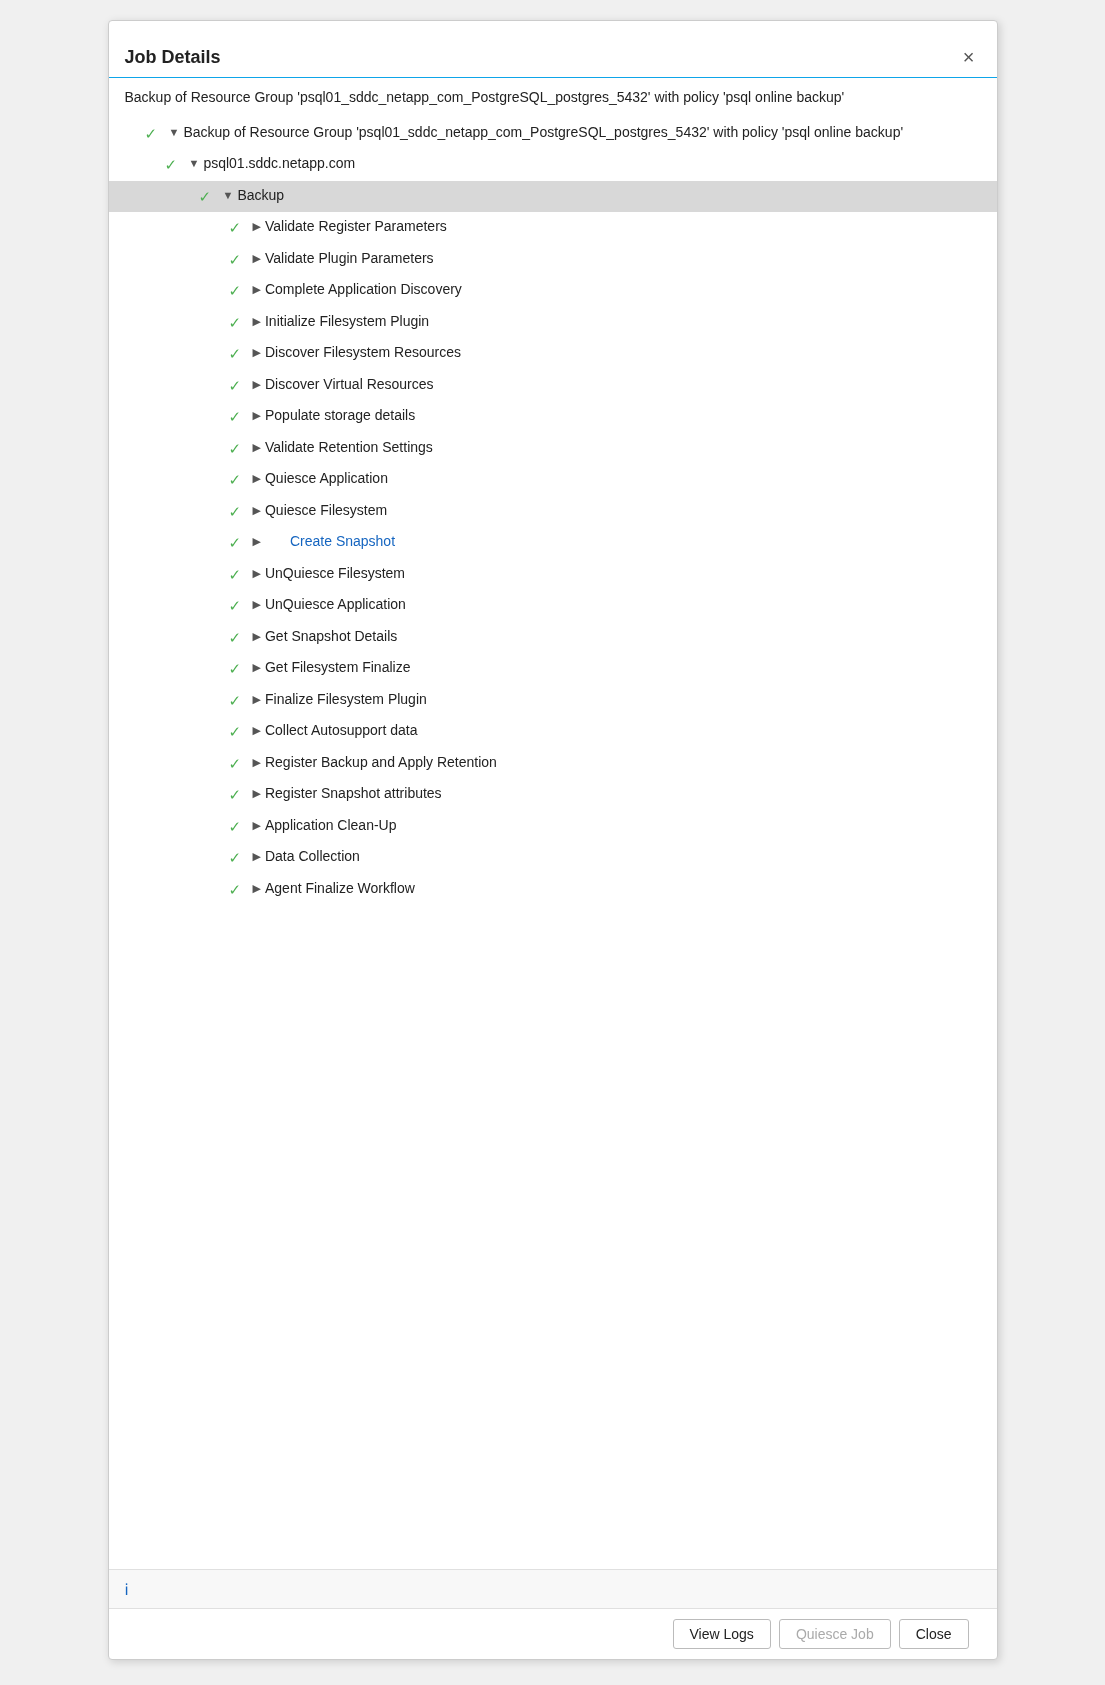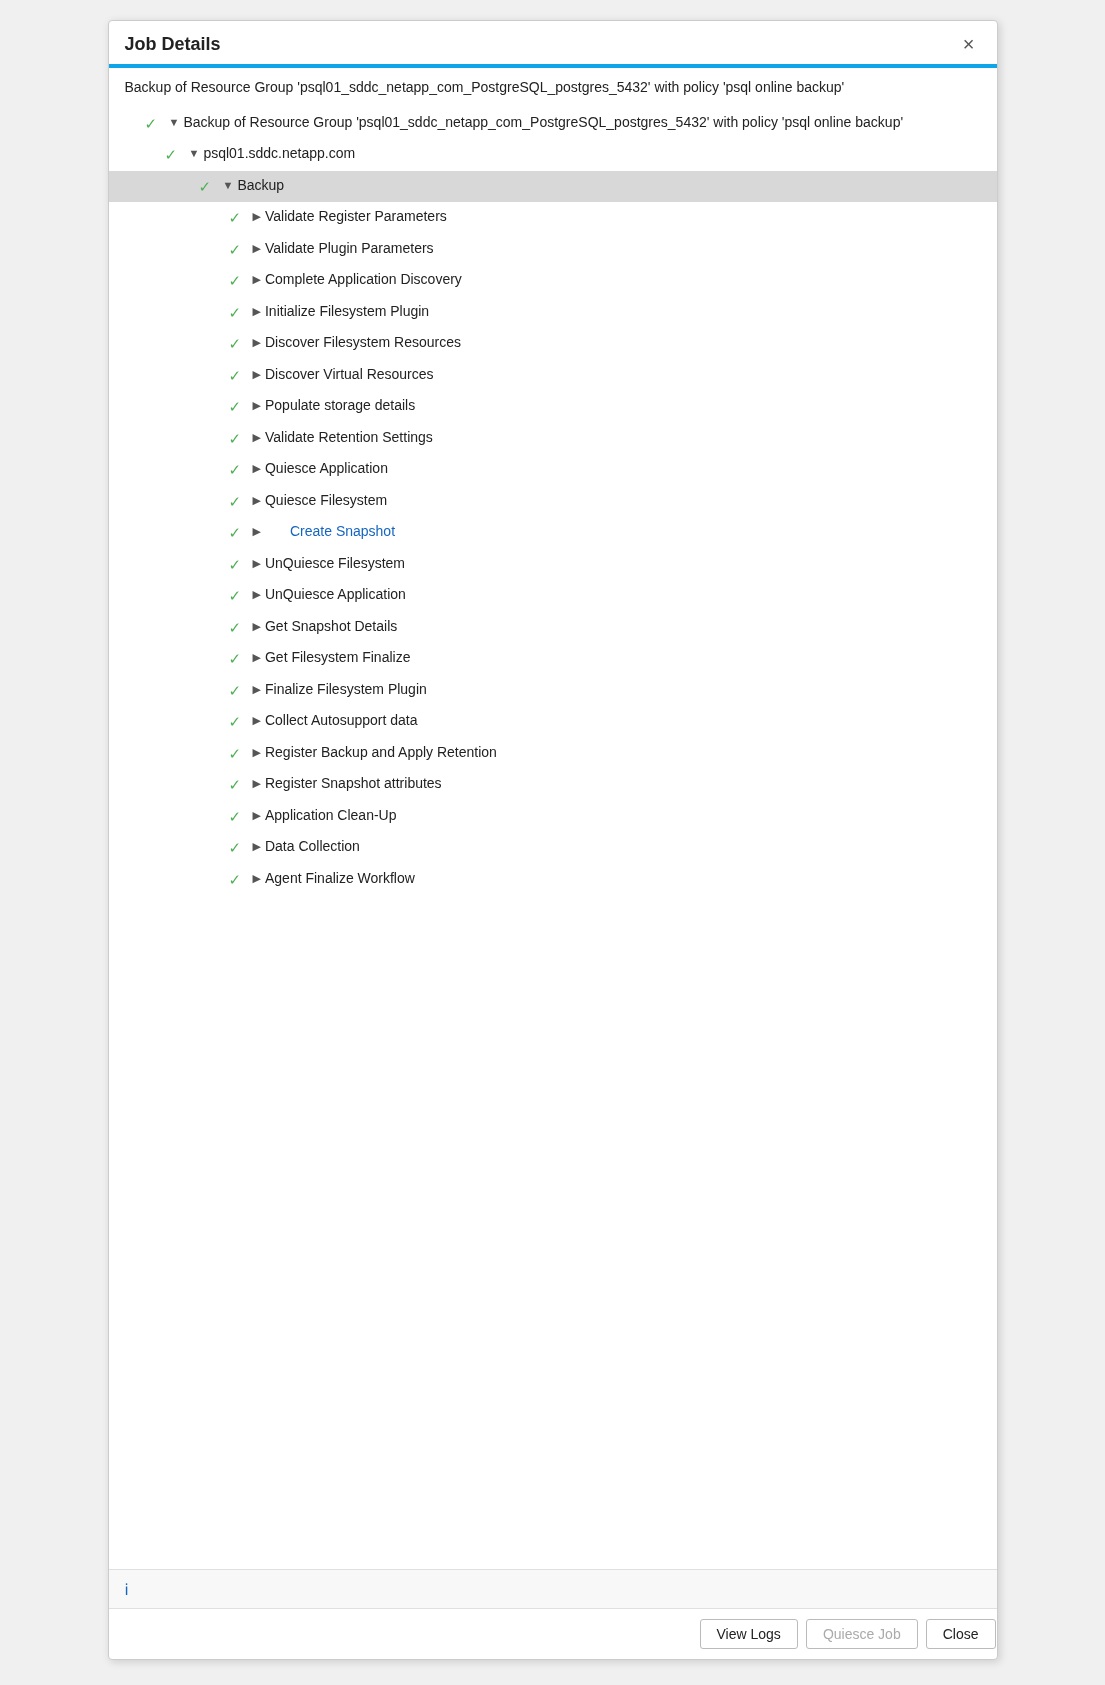--- a/index.html
+++ b/index.html
@@ -21,22 +21,22 @@
       min-height: 1640px;
       display: flex;
       flex-direction: column;
       box-shadow: 2px 2px 8px rgba(0,0,0,0.15);
       position: relative;
     }
     .dialog-header {
       display: flex;
       align-items: center;
       justify-content: space-between;
-      padding: 11px 16px 8px 16px;
-      border-bottom: 4px solid #0ea5e9;
+      padding: 24px 16px 8px 16px;
+      border-bottom: 1px solid #0ea5e9;
     }
     .dialog-title {
       font-size: 18px;
       font-weight: bold;
       color: #222;
     }
     .close-btn {
       cursor: pointer;
       font-size: 20px;
       color: #555;
@@ -100,21 +100,21 @@
       gap: 6px;
     }
     .info-icon {
       color: #1565c0;
       font-size: 16px;
     }
     .dialog-footer-actions {
       display: flex;
       justify-content: flex-end;
       align-items: center;
-      padding: 10px 1px;
+      padding: 10px 28px;
       border-top: 1px solid #e0e0e0;
       gap: 8px;
     }
     .action-btn {
       padding: 6px 16px;
       border: 1px solid #bbb;
       background: #fff;
       border-radius: 3px;
       font-size: 14px;
       cursor: pointer;

